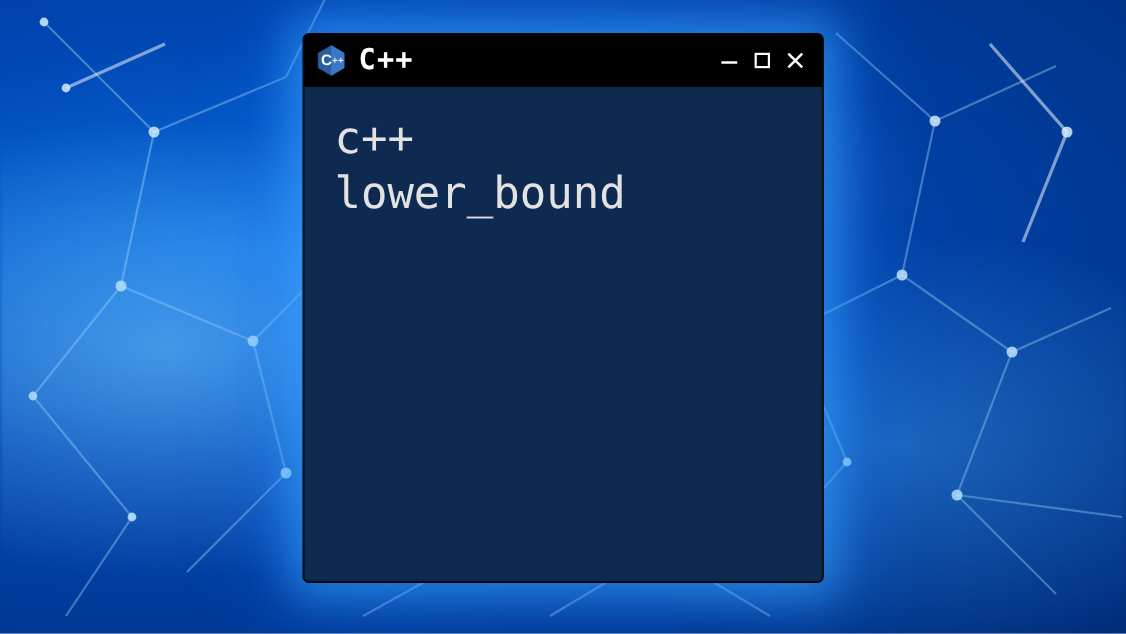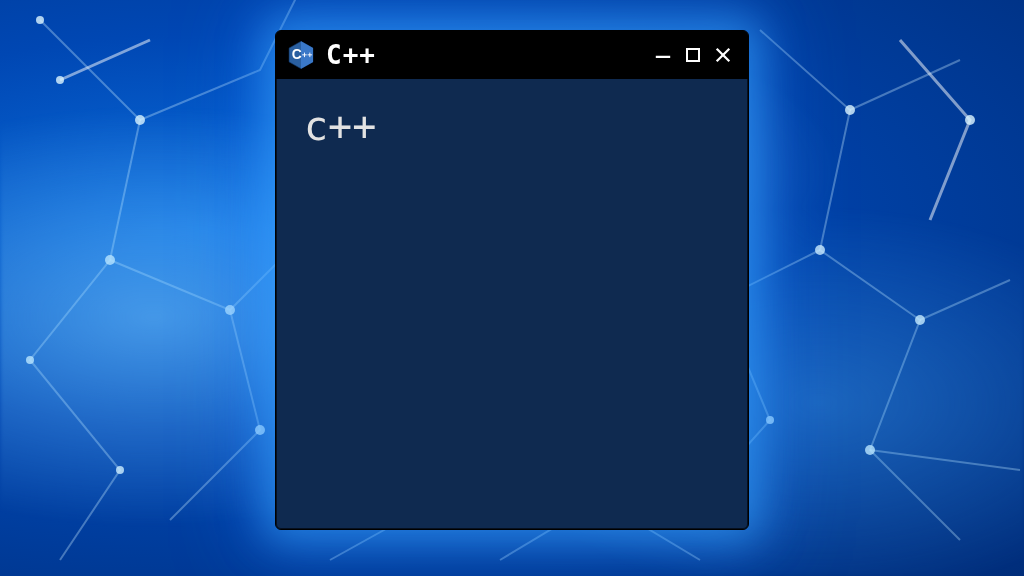--- a/index.html
+++ b/index.html
@@ -159,14 +159,15 @@
       <span class="win-btn close">
         <svg viewBox="0 0 20 20">
             <line x1="3" y1="3" x2="17" y2="17" stroke="#fff" stroke-width="2.5"></line>
             <line x1="17" y1="3" x2="3" y2="17" stroke="#fff" stroke-width="2.5"></line>
           </svg>
       </span>
     </div>
   </div>
   <div class="window-body">
     <div class="body-line">c++</div>
+    <div class="body-line">lower_bound</div>
   </div>
 </div>
 
 </body></html>

